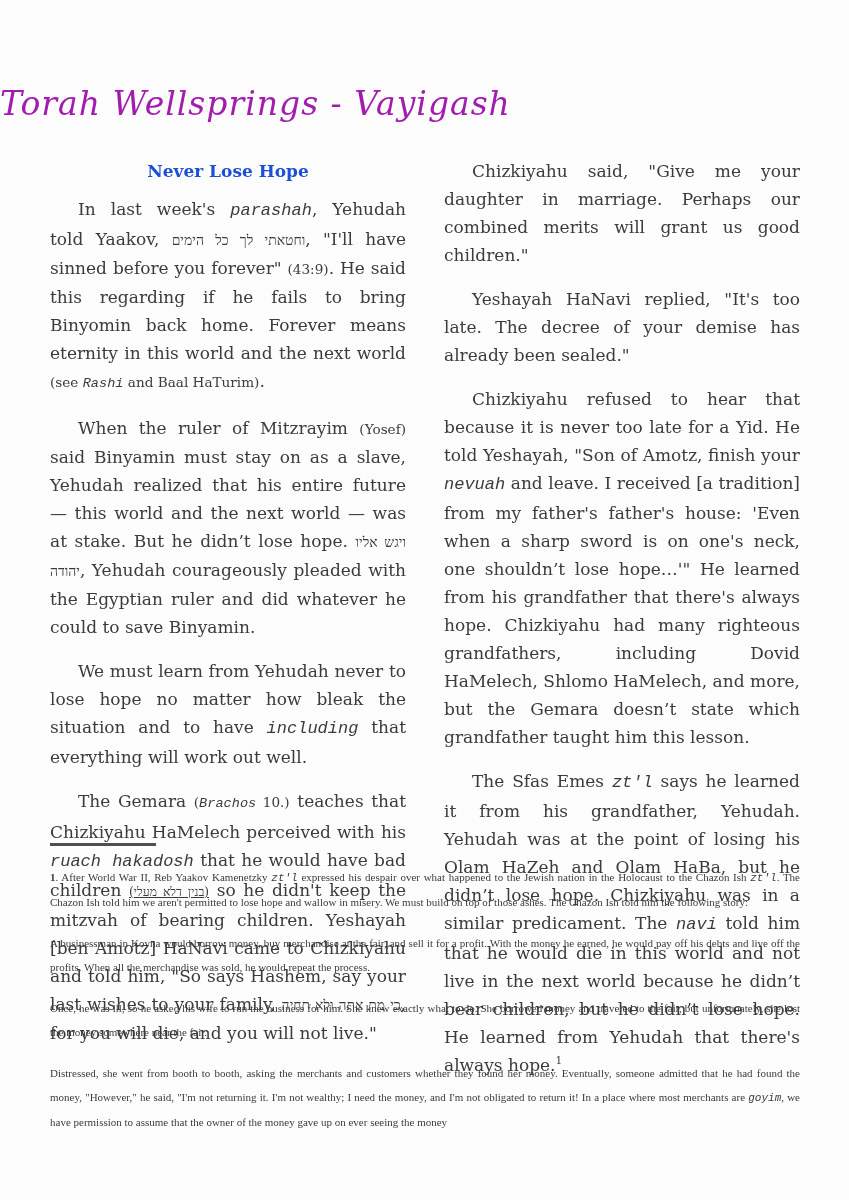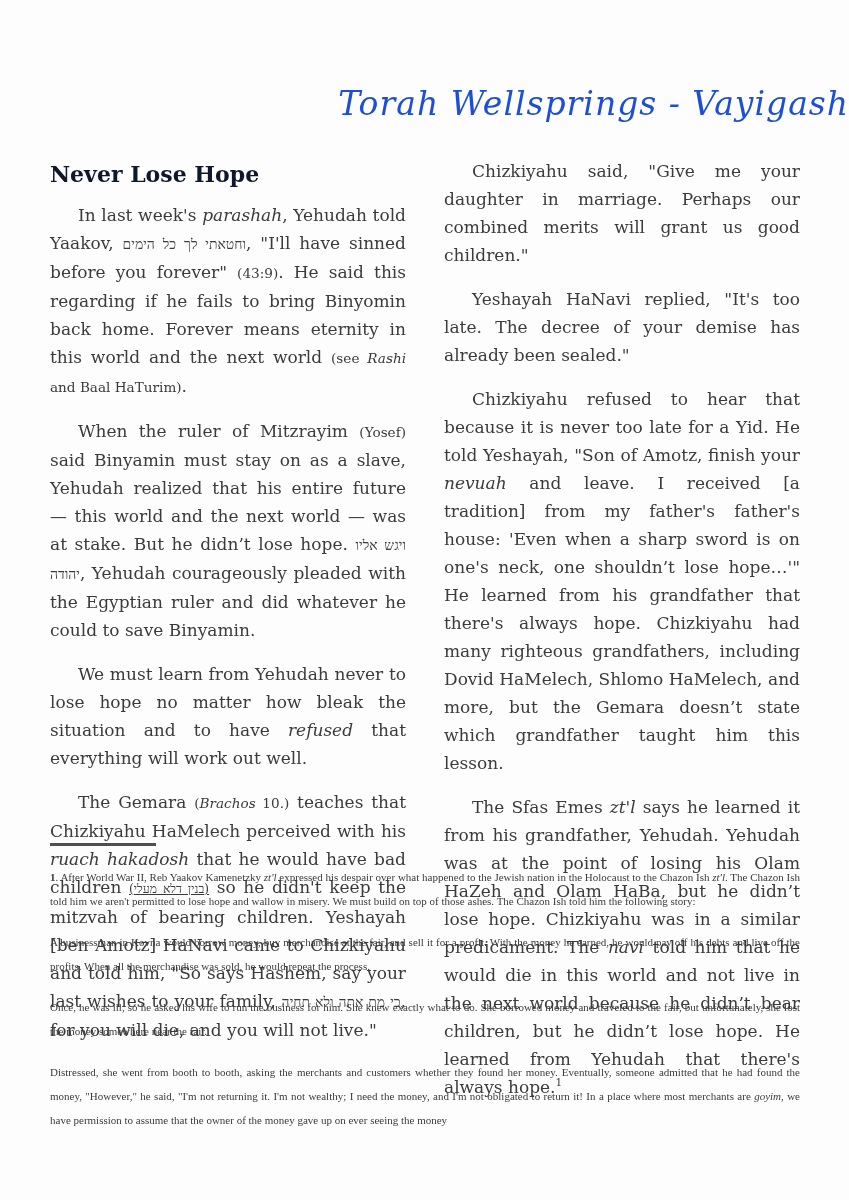--- a/index.html
+++ b/index.html
@@ -8,39 +8,40 @@
     width: 849px;
     height: 1200px;
     margin: 0 auto;
     background: #fdfdfd;
     color: #3b3b3b;
     font-family: "DejaVu Serif", serif;
     overflow: hidden;
   }
   .page-title {
     margin: 84px 0 0 0;
-    text-align: right;
+    text-align: left;
     font-family: "DejaVu Serif", serif;
     font-style: italic;
     font-weight: normal;
     font-size: 33px;
     letter-spacing: 1px;
-    color: #1d4ed8;
+    color: #a21caf;
   }
   .columns {
     display: flex;
     gap: 38px;
     padding: 34px 49px 0 50px;
   }
   .col { flex: 1 1 0; min-width: 0; }
   .section-heading {
     margin: 4px 0 14px 0;
-    font-size: 22px;
+    text-align: center;
+    font-size: 17px;
     font-weight: bold;
-    color: #0f172a;
+    color: #1d4ed8;
   }
   .col p {
     margin: 0 0 16px 0;
     text-indent: 28px;
     text-align: justify;
     font-size: 17px;
     line-height: 28px;
   }
   .footnote-block {
     position: absolute;
@@ -55,40 +56,40 @@
     margin: 0 0 19px 0;
   }
   .footnotes p {
     margin: 0 0 17px 0;
     text-align: justify;
     font-family: "Liberation Serif", serif;
     font-size: 11px;
     line-height: 24px;
   }
   
-  .it  { font-style: italic; }
+  .it  { font-style: italic; font-family: Liberation Mono, monospace; }
   .sm  { font-size: 0.8em; }
   .he  { font-size: 0.82em; }
   .sm2 { font-size: 0.72em; text-decoration: underline; }
   .b   { font-weight: bold; }
   .sup { font-size: 0.62em; vertical-align: super; line-height: 0; }
 </style>
 </head>
 <body>
 
 <div class="page">
   <h1 class="page-title">Torah Wellsprings - Vayigash</h1>
 
   <div class="columns">
     <div class="col">
       <h2 class="section-heading">Never Lose Hope</h2>
       <div>
           <p><span>In last week's </span><span class="it">parashah</span><span>, Yehudah told Yaakov, </span><span class="he">וחטאתי לך כל הימים</span><span>, "I'll have sinned before you forever" </span><span class="sm">(43:9)</span><span>. He said this regarding if he fails to bring Binyomin back home. Forever means eternity in this world and the next world </span><span class="sm">(see </span><span class="sm it">Rashi</span><span class="sm"> and Baal HaTurim)</span><span>.</span></p>
           <p><span>When the ruler of Mitzrayim </span><span class="sm">(Yosef)</span><span> said Binyamin must stay on as a slave, Yehudah realized that his entire future — this world and the next world — was at stake. But he didn’t lose hope. </span><span class="he">ויגש אליו יהודה</span><span>, Yehudah courageously pleaded with the Egyptian ruler and did whatever he could to save Binyamin.</span></p>
-          <p><span>We must learn from Yehudah never to lose hope no matter how bleak the situation and to have </span><span class="it">refused</span><span> that everything will work out well.</span></p>
+          <p><span>We must learn from Yehudah never to lose hope no matter how bleak the situation and to have </span><span class="it">including</span><span> that everything will work out well.</span></p>
           <p><span>The Gemara </span><span class="sm">(</span><span class="sm it">Brachos</span><span class="sm"> 10.)</span><span> teaches that Chizkiyahu HaMelech perceived with his </span><span class="it">ruach hakadosh</span><span> that he would have bad children </span><span class="he sm2">(בנין דלא מעלי)</span><span> so he didn't keep the mitzvah of bearing children. Yeshayah [ben Amotz] HaNavi came to Chizkiyahu and told him, "So says Hashem, say your last wishes to your family, </span><span class="he">כי מת אתה ולא תחיה</span><span>, for you will die, and you will not live."</span></p>
         </div>
     </div>
     <div class="col">
       <div>
           <p><span>Chizkiyahu said, "Give me your daughter in marriage. Perhaps our combined merits will grant us good children."</span></p>
           <p><span>Yeshayah HaNavi replied, "It's too late. The decree of your demise has already been sealed."</span></p>
           <p><span>Chizkiyahu refused to hear that because it is never too late for a Yid. He told Yeshayah, "Son of Amotz, finish your </span><span class="it">nevuah</span><span> and leave. I received [a tradition] from my father's father's house: 'Even when a sharp sword is on one's neck, one shouldn’t lose hope…'" He learned from his grandfather that there's always hope. Chizkiyahu had many righteous grandfathers, including Dovid HaMelech, Shlomo HaMelech, and more, but the Gemara doesn’t state which grandfather taught him this lesson.</span></p>
           <p><span>The Sfas Emes </span><span class="it">zt'l</span><span> says he learned it from his grandfather, Yehudah. Yehudah was at the point of losing his Olam HaZeh and Olam HaBa, but he didn’t lose hope. Chizkiyahu was in a similar predicament. The </span><span class="it">navi</span><span> told him that he would die in this world and not live in the next world because he didn’t bear children, but he didn’t lose hope. He learned from Yehudah that there's always hope.</span><span class="sup">1</span></p>
         </div>

